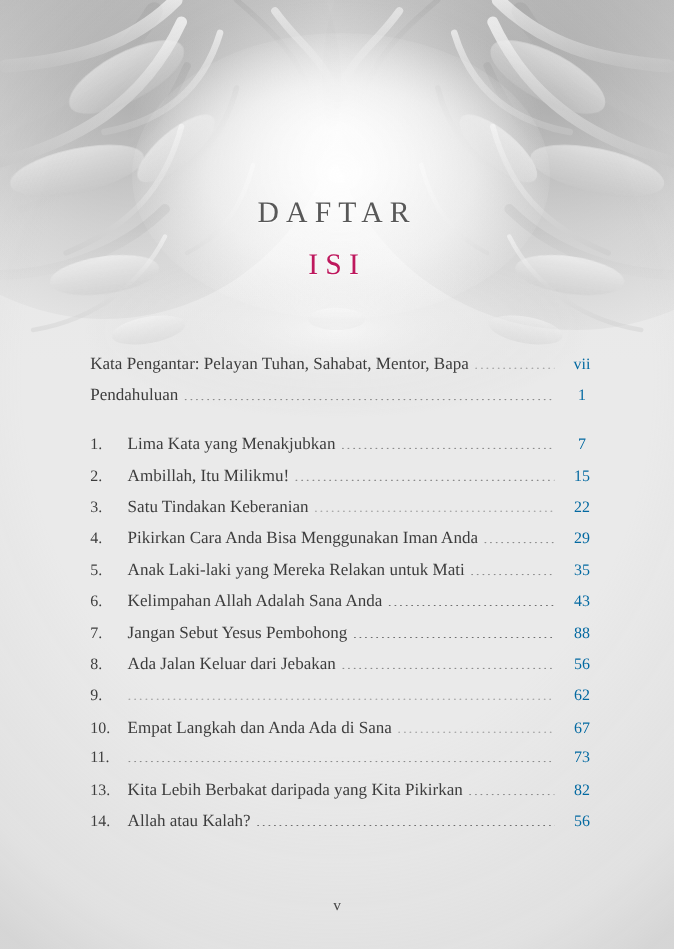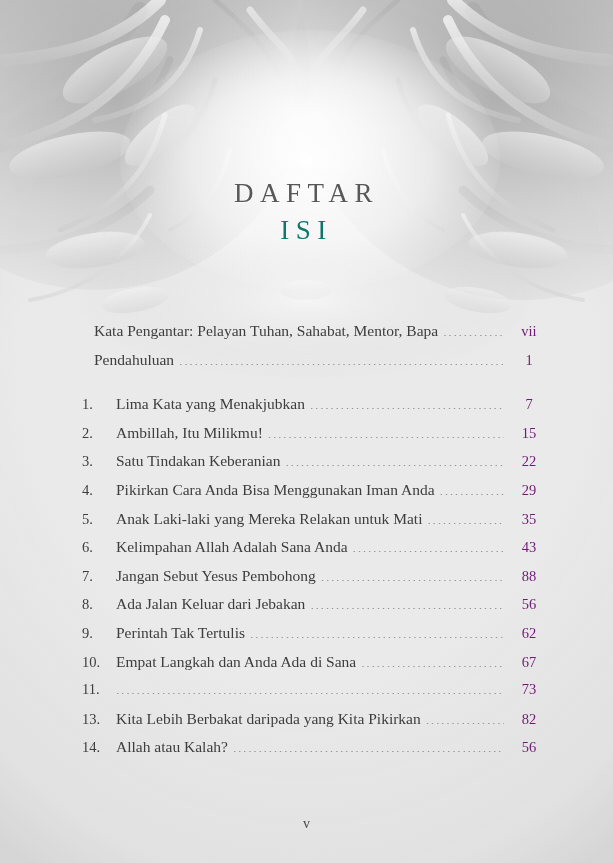--- a/index.html
+++ b/index.html
@@ -90,22 +90,22 @@
     font-variant: small-caps;
     text-transform: uppercase;
     color: #585858;
     text-shadow: 0 1px 1px rgba(255,255,255,0.9);
   }
   .title-line2 {
     font-size: 27px;
     letter-spacing: 6.5px;
     line-height: 34px;
     text-transform: uppercase;
-    color: #0f766e;
-    margin-top: 3px;
+    color: #be185d;
+    margin-top: 13px;
     text-shadow: 0 1px 1px rgba(255,255,255,0.9);
   }
 
   
   .toc {
     position: absolute;
     left: 82px;
     top: 322px;
     width: 470px;
   }
@@ -143,26 +143,25 @@
     white-space: nowrap;
     font-size: 14px;
     letter-spacing: 1.6px;
     color: #6d6d6d;
   }
   .toc-row .page-no {
     flex: 0 0 46px;
     width: 46px;
     text-align: center;
     font-size: 14.5px;
-    color: #701a75;
+    color: #0369a1;
     font-family: Liberation Serif, serif;
   }
   .toc-row.frontmatter {
     padding-left: 0;
-    margin-left: 12px;
   }
   .gap-after {
     height: 16px;
   }
 
   
   .folio {
     position: absolute;
     left: 0;
     top: 816px;
@@ -329,21 +328,20 @@
 
     <div class="toc-row">
       <span class="num">8.</span>
       <span class="label">Ada Jalan Keluar dari Jebakan</span>
       <span class="leader"></span>
       <span class="page-no">56</span>
     </div>
 
     <div class="toc-row">
       <span class="num">9.</span>
-      <span class="label">Perintah Tak Tertulis</span>
       <span class="leader"></span>
       <span class="page-no">62</span>
     </div>
 
     <div class="toc-row">
       <span class="num">10.</span>
       <span class="label">Empat Langkah dan Anda Ada di Sana</span>
       <span class="leader"></span>
       <span class="page-no">67</span>
     </div>

